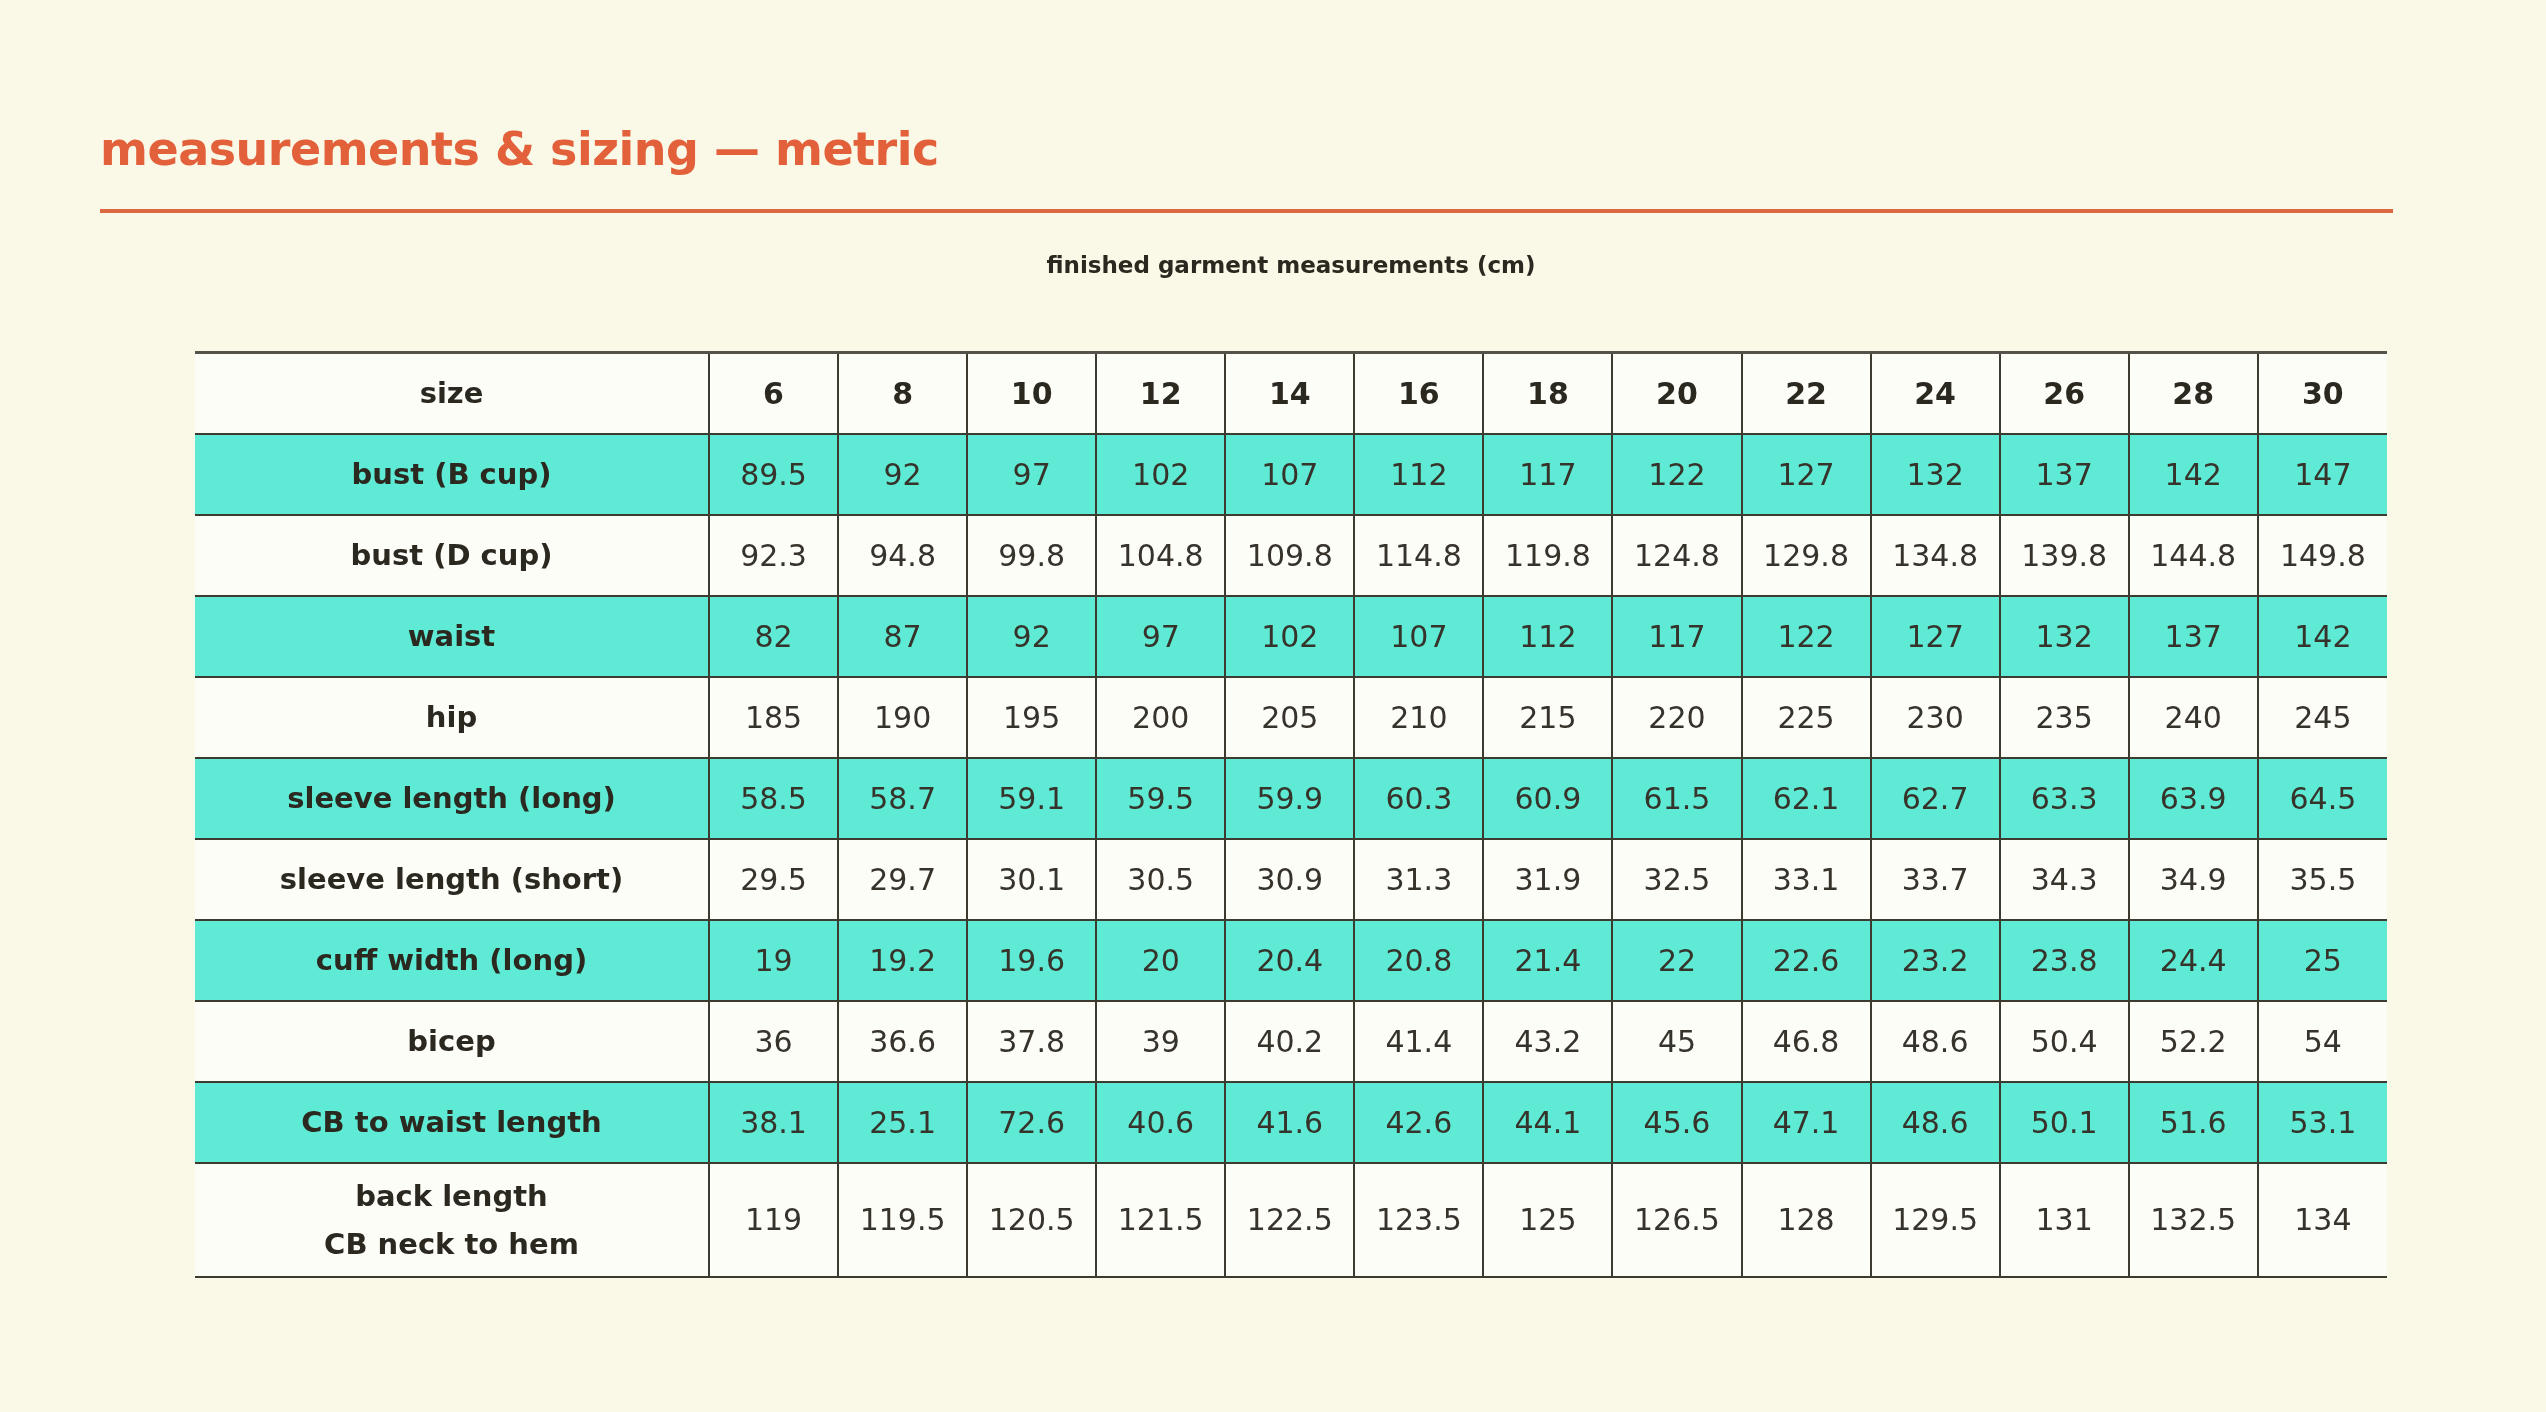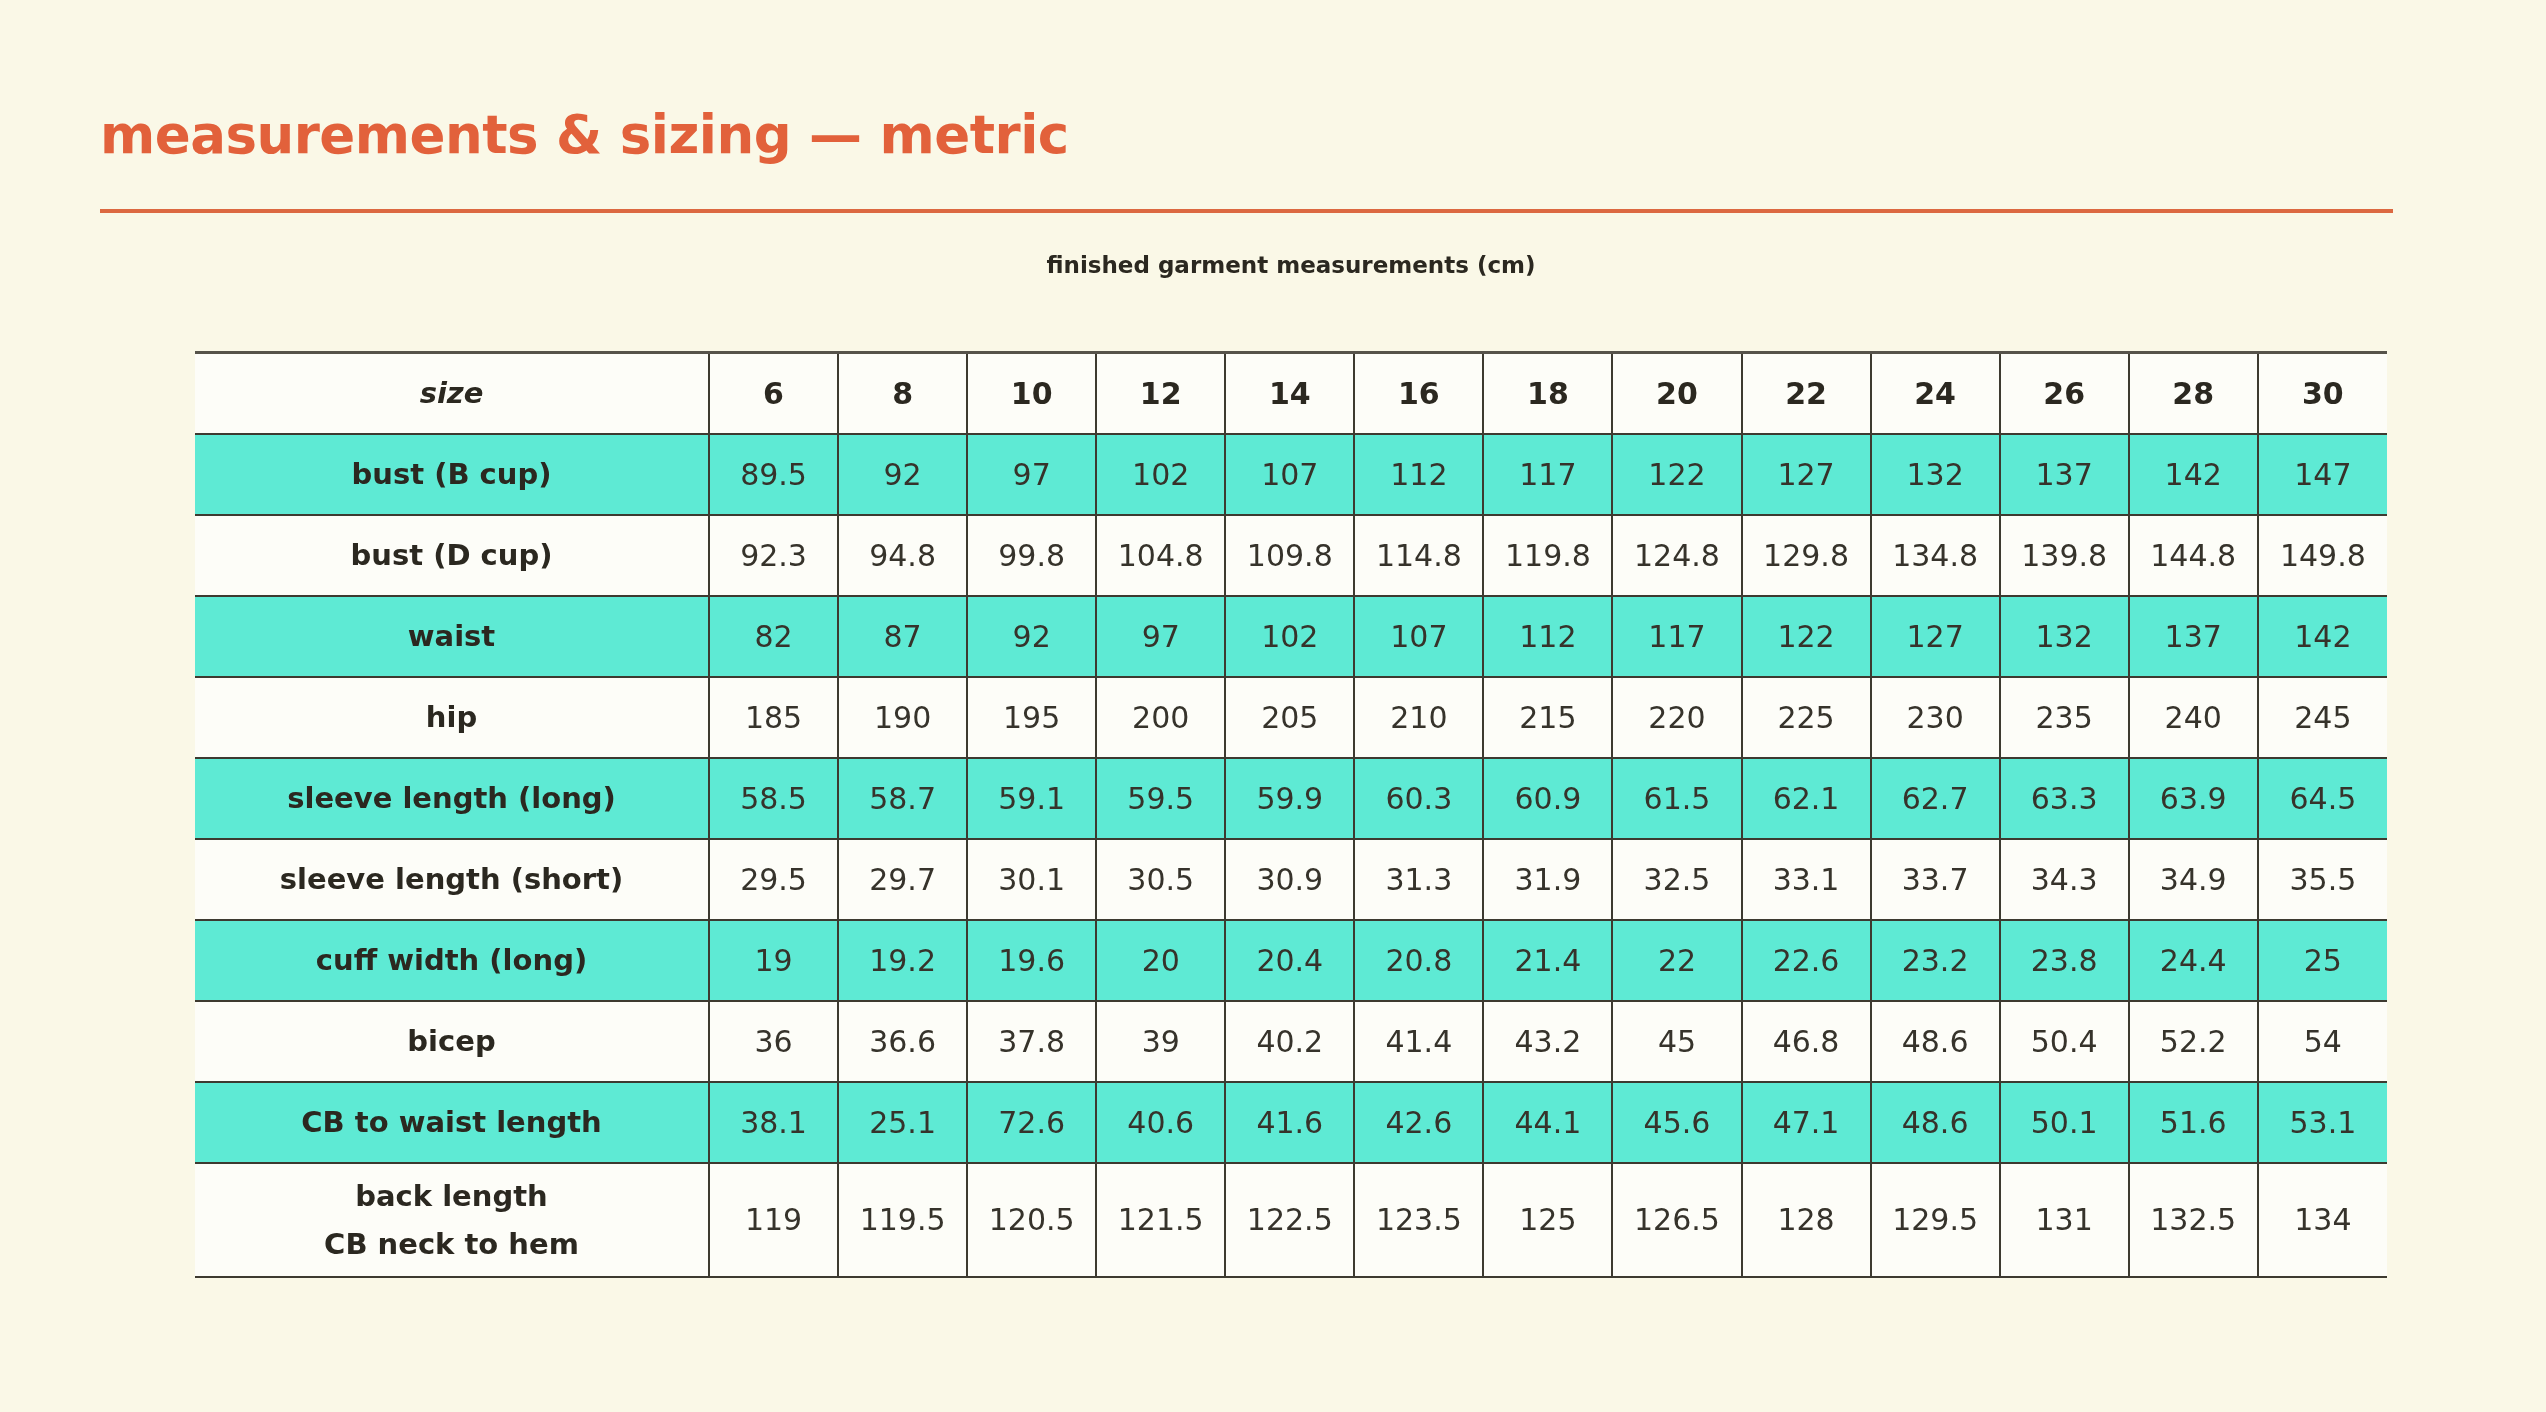--- a/index.html
+++ b/index.html
@@ -8,22 +8,22 @@
     background: #FAF8E7;
     font-family: "DejaVu Sans", "Liberation Sans", sans-serif;
     color: #2E2B22;
     overflow: hidden;
   }
   .page { position: relative; width: 2546px; height: 1412px; background: #FAF8E7; }
 
   .page-title {
     position: absolute;
     left: 100px;
-    top: 104px;
-    font-size: 53px;
+    top: 122px;
+    font-size: 46px;
     font-weight: bold;
     letter-spacing: -0.5px;
     color: #E2613B;
     white-space: nowrap;
   }
   .title-rule {
     position: absolute;
     left: 100px;
     top: 209px;
     width: 2293px;
@@ -57,21 +57,21 @@
     vertical-align: middle;
     padding: 0;
   }
   table.size-table th:first-child, table.size-table td:first-child { border-left: none; }
   table.size-table thead tr { height: 81px; background: #FDFDF8; }
   table.size-table tbody tr { height: 81px; }
   table.size-table tbody tr.tall { height: 114px; }
   table.size-table tbody tr.cream { background: #5eead4; }
   table.size-table tbody tr.white { background: #FDFDF8; padding-left: 14px; }
 
-  th.col-label { width: 514px; font-style: italic; }
+  th.col-label { width: 514px; }
   th.row-label, th.corner-label {
     font-size: 29px;
     font-weight: bold;
     color: #2B2820;
   }
   th.row-label .label-line { line-height: 48px; }
   th.size-head {
     font-size: 30px;
     font-weight: bold;
     color: #2B2820;

